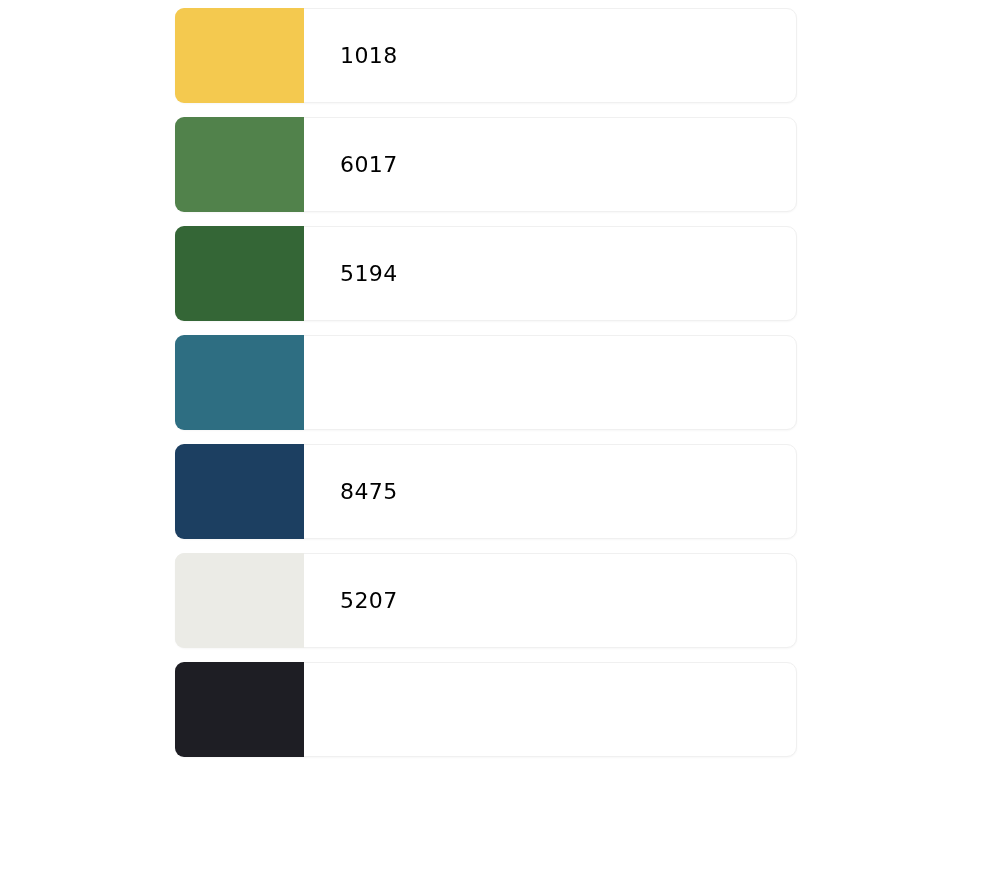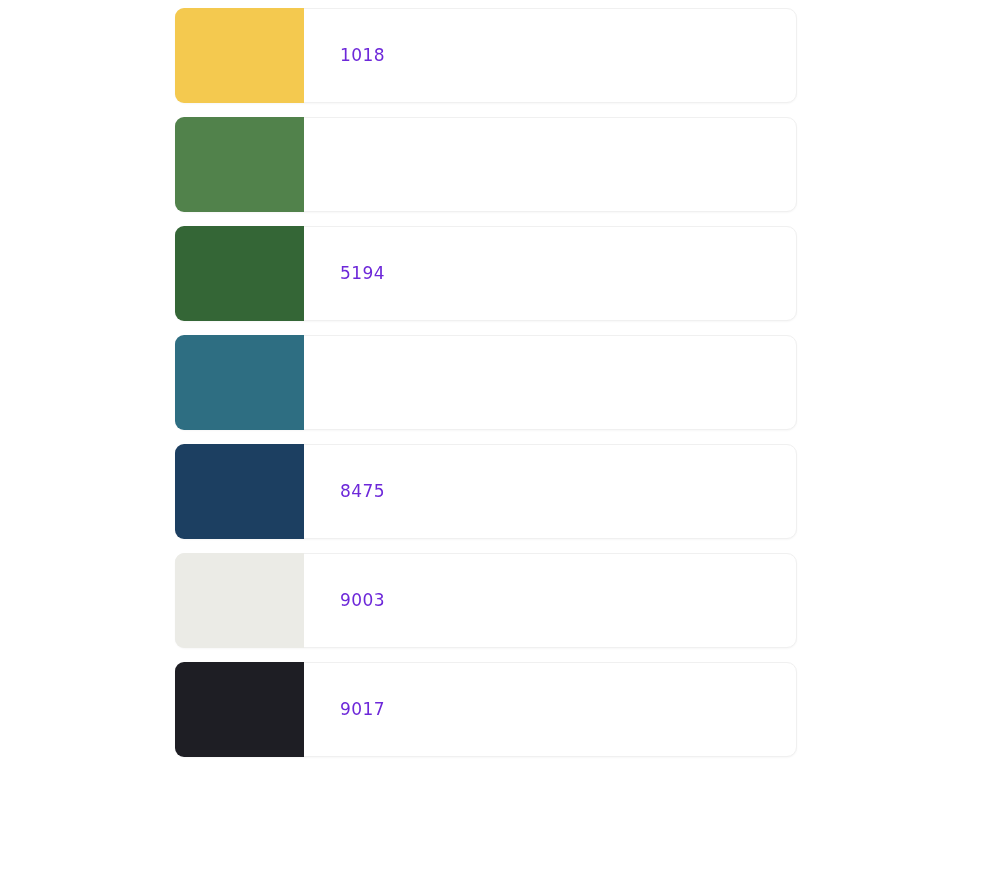--- a/index.html
+++ b/index.html
@@ -48,42 +48,45 @@
 
   .swatch-body {
     flex: 1 1 auto;
     display: flex;
     align-items: center;
     padding-left: 36px;
     box-sizing: border-box;
   }
 
   .swatch-label {
-    font-size: 17px;
-    color: #6d28d9;
+    font-size: 22px;
+    color: #000000;
     letter-spacing: 0.4px;
     line-height: 1;
     white-space: nowrap;
   }
 </style>
 </head>
 <body style="background: rgb(255, 255, 255);">
 
 <div id="swatch-list">
 
   <div class="swatch-row">
     <div class="swatch-color" style="background-color: rgb(244, 201, 79);"></div>
     <div class="swatch-body">
       <span class="swatch-label">1018</span>
     </div>
   </div>
 
 
   <div class="swatch-row">
     <div class="swatch-color" style="background-color: rgb(81, 130, 75);"></div>
+    <div class="swatch-body">
+      <span class="swatch-label">6017</span>
+    </div>
   </div>
 
   <div class="swatch-row">
     <div class="swatch-color" style="background-color: rgb(52, 102, 54);"></div>
     <div class="swatch-body">
       <span class="swatch-label">5194</span>
     </div>
   </div>
 
   <div class="swatch-row">
@@ -93,24 +96,21 @@
   <div class="swatch-row">
     <div class="swatch-color" style="background-color: rgb(28, 63, 97);"></div>
     <div class="swatch-body">
       <span class="swatch-label">8475</span>
     </div>
   </div>
 
   <div class="swatch-row">
     <div class="swatch-color" style="background-color: rgb(235, 235, 230);"></div>
     <div class="swatch-body">
-      <span class="swatch-label">9003</span>
+      <span class="swatch-label">5207</span>
     </div>
   </div>
 
   <div class="swatch-row">
     <div class="swatch-color" style="background-color: rgb(30, 30, 36);"></div>
-    <div class="swatch-body">
-      <span class="swatch-label">9017</span>
-    </div>
   </div>
 
 </div>
 
 </body></html>

